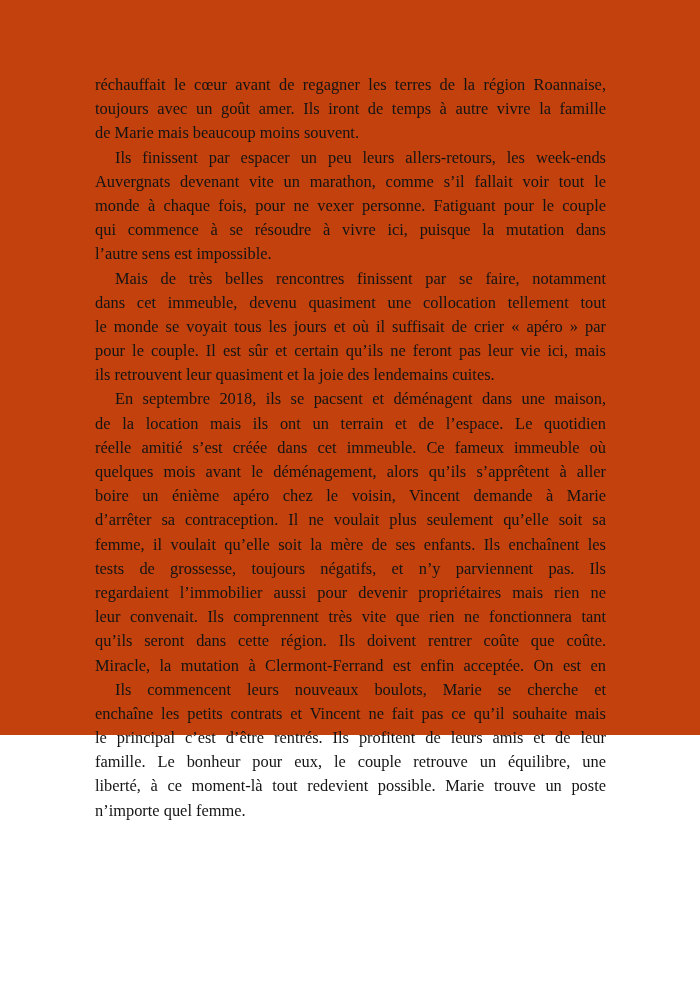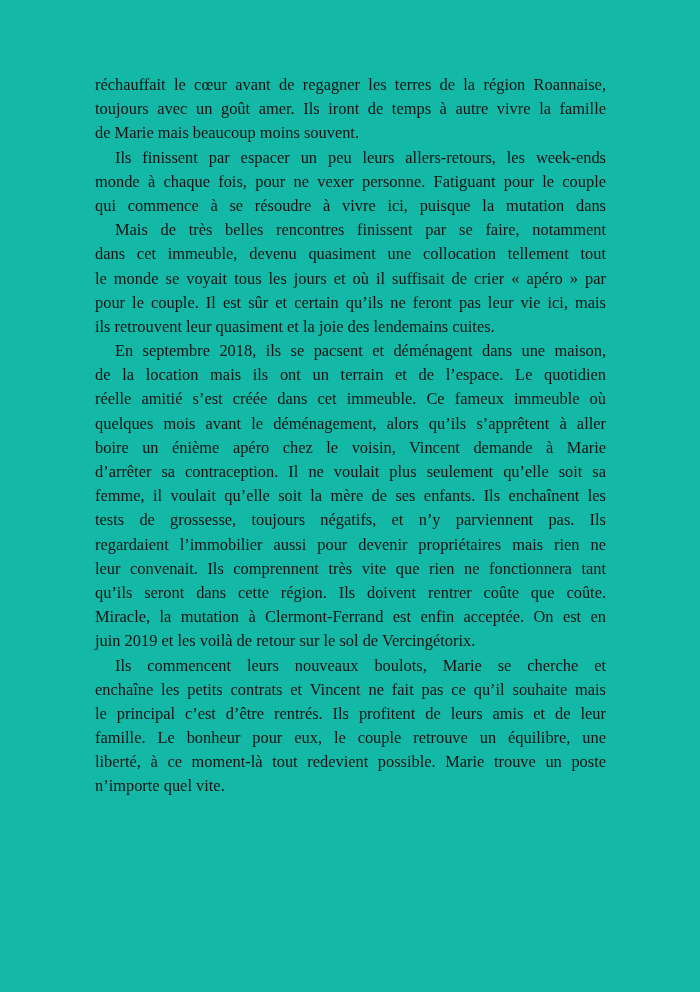--- a/index.html
+++ b/index.html
@@ -11,22 +11,22 @@
       width: 700px;
       height: 992px;
       position: relative;
       overflow: hidden;
     }
     .page {
       position: absolute;
       left: 0;
       top: 0;
       width: 700px;
-      height: 992px;
-      background: #14b8a6;
+      height: 735px;
+      background: #c2410c;
     }
     .text-block {
       position: absolute;
       left: 95px;
       top: 73px;
       width: 511px;
       font-family: "Liberation Serif", "DejaVu Serif", serif;
       font-size: 16.4px;
       line-height: 24.2px;
       color: #141414;
@@ -59,22 +59,24 @@
   <div class="text-block">
 
     <div class="paragraph">
       <div class="line">réchauffait le cœur avant de regagner les terres de la région Roannaise,</div>
       <div class="line">toujours avec un goût amer. Ils iront de temps à autre vivre la famille</div>
       <div class="line last">de Marie mais beaucoup moins souvent.</div>
     </div>
 
     <div class="paragraph">
       <div class="line indent">Ils finissent par espacer un peu leurs allers-retours, les week-ends</div>
+      <div class="line">Auvergnats devenant vite un marathon, comme s’il fallait voir tout le</div>
       <div class="line">monde à chaque fois, pour ne vexer personne. Fatiguant pour le couple</div>
       <div class="line">qui commence à se résoudre à vivre ici, puisque la mutation dans</div>
+      <div class="line last">l’autre sens est impossible.</div>
     </div>
 
     <div class="paragraph">
       <div class="line indent">Mais de très belles rencontres finissent par se faire, notamment</div>
       <div class="line">dans cet immeuble, devenu quasiment une collocation tellement tout</div>
       <div class="line">le monde se voyait tous les jours et où il suffisait de crier « apéro » par</div>
       <div class="line">pour le couple. Il est sûr et certain qu’ils ne feront pas leur vie ici, mais</div>
       <div class="line last">ils retrouvent leur quasiment et la joie des lendemains cuites.</div>
     </div>
 
@@ -84,26 +86,25 @@
       <div class="line">réelle amitié s’est créée dans cet immeuble. Ce fameux immeuble où</div>
       <div class="line">quelques mois avant le déménagement, alors qu’ils s’apprêtent à aller</div>
       <div class="line">boire un énième apéro chez le voisin, Vincent demande à Marie</div>
       <div class="line">d’arrêter sa contraception. Il ne voulait plus seulement qu’elle soit sa</div>
       <div class="line">femme, il voulait qu’elle soit la mère de ses enfants. Ils enchaînent les</div>
       <div class="line">tests de grossesse, toujours négatifs, et n’y parviennent pas. Ils</div>
       <div class="line">regardaient l’immobilier aussi pour devenir propriétaires mais rien ne</div>
       <div class="line">leur convenait. Ils comprennent très vite que rien ne fonctionnera tant</div>
       <div class="line">qu’ils seront dans cette région. Ils doivent rentrer coûte que coûte.</div>
       <div class="line">Miracle, la mutation à Clermont-Ferrand est enfin acceptée. On est en</div>
-      <div class="line last">juin 2019 et les voilà de retour sur le sol de Vercingétorix.</div>
     </div>
 
     <div class="paragraph">
       <div class="line indent">Ils commencent leurs nouveaux boulots, Marie se cherche et</div>
       <div class="line">enchaîne les petits contrats et Vincent ne fait pas ce qu’il souhaite mais</div>
       <div class="line">le principal c’est d’être rentrés. Ils profitent de leurs amis et de leur</div>
       <div class="line">famille. Le bonheur pour eux, le couple retrouve un équilibre, une</div>
       <div class="line">liberté, à ce moment-là tout redevient possible. Marie trouve un poste</div>
-      <div class="line last">n’importe quel vite.</div>
+      <div class="line last">n’importe quel femme.</div>
     </div>
 
   </div>
 </div>
 
 </body></html>

